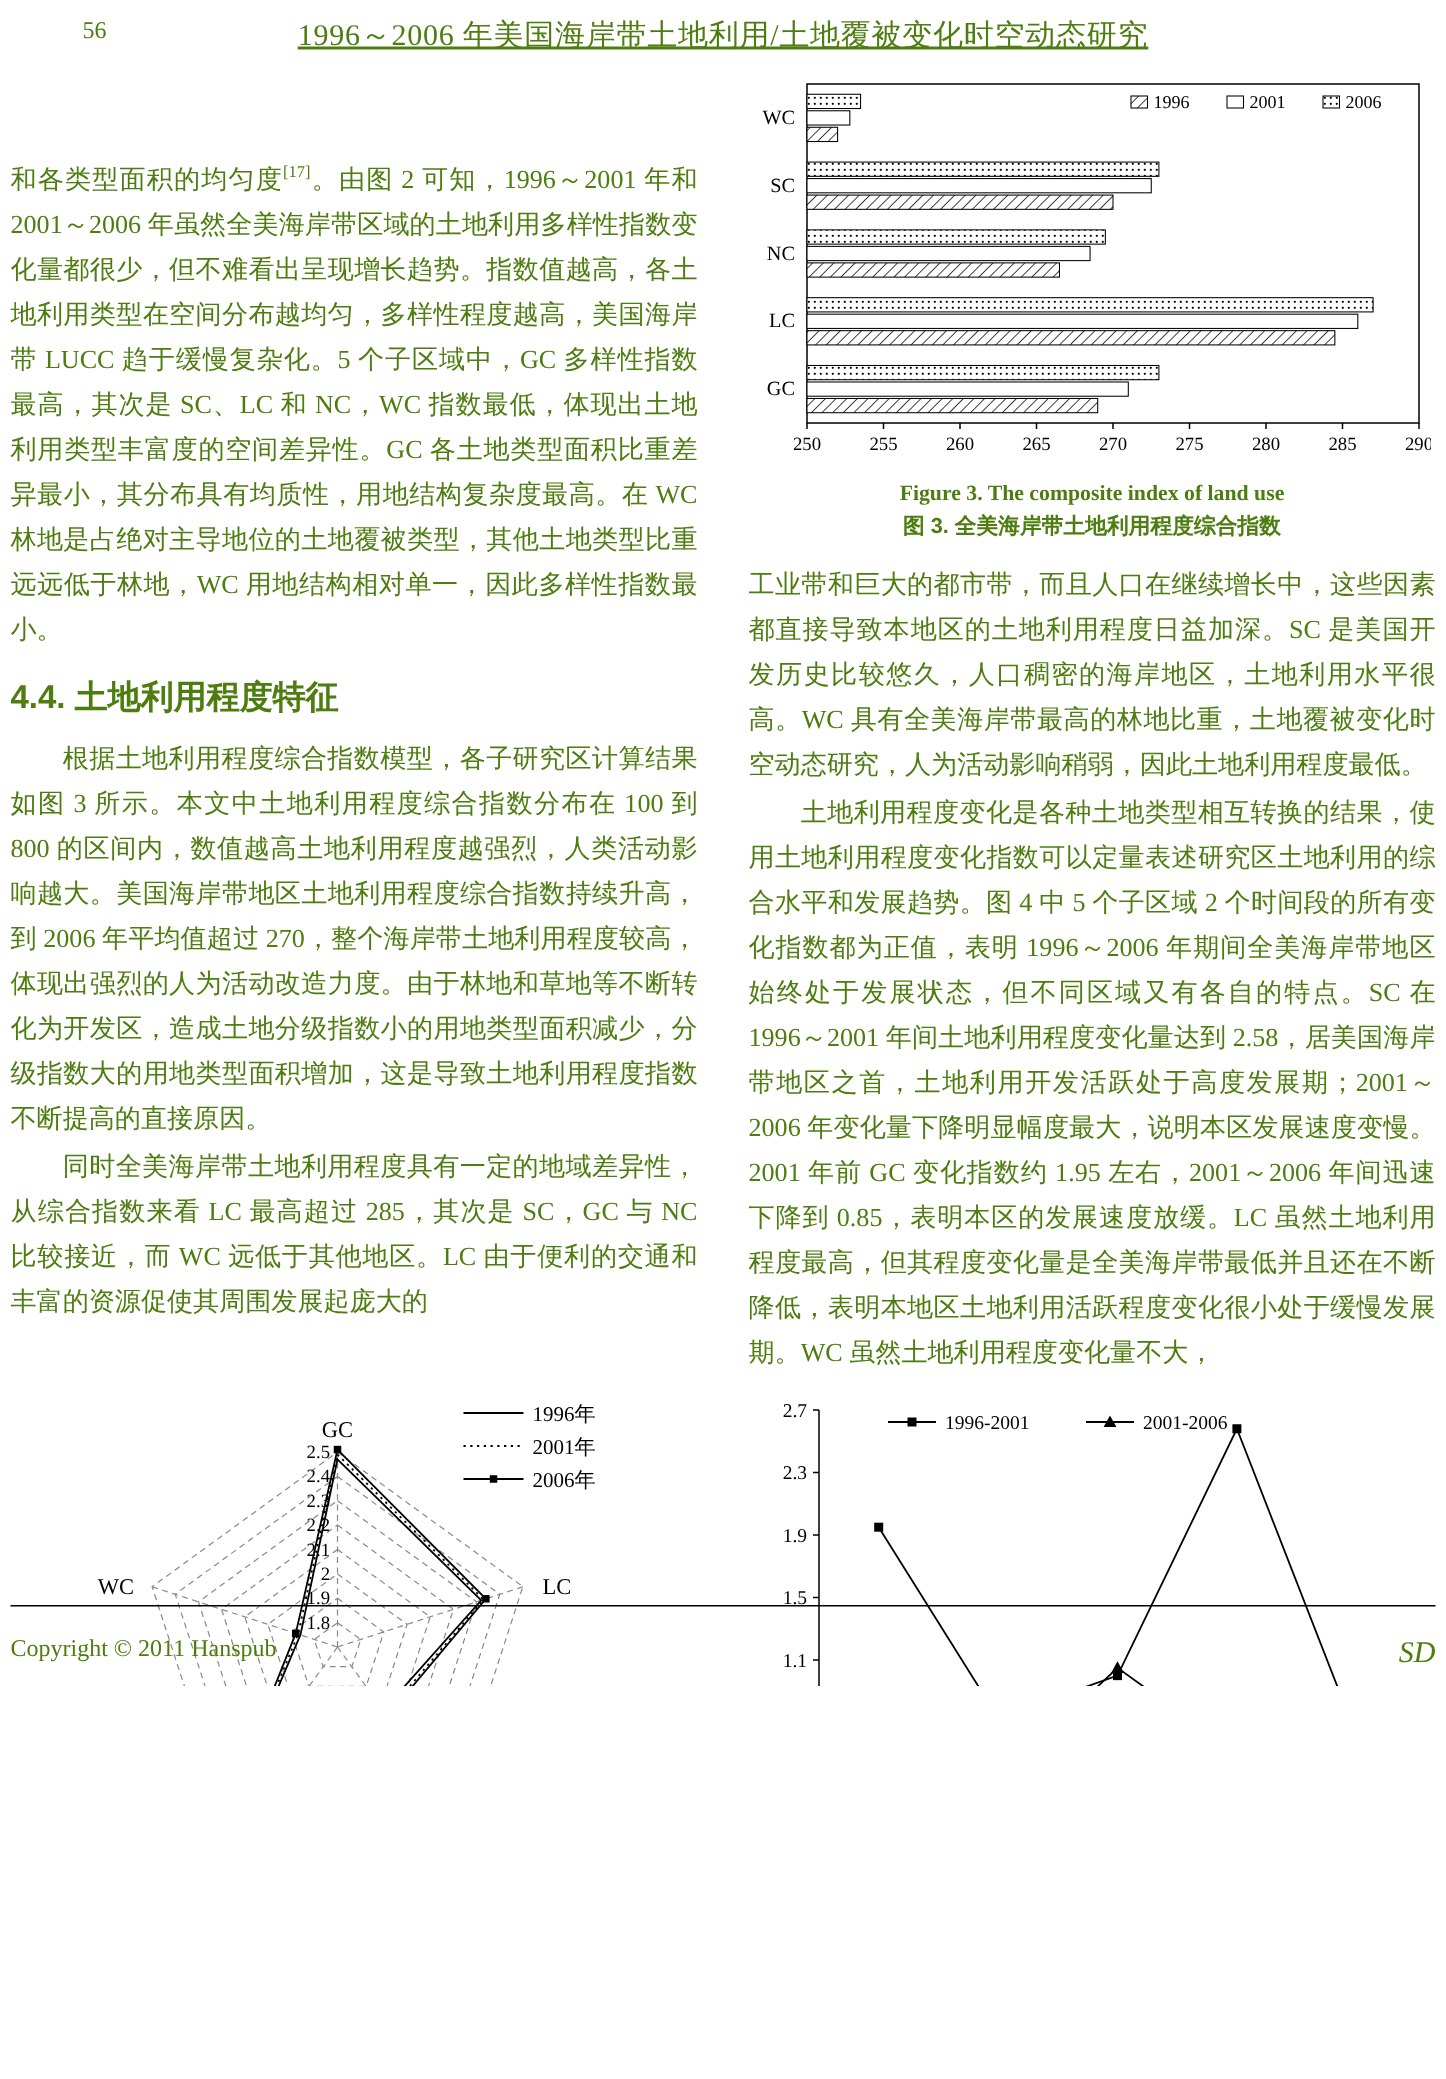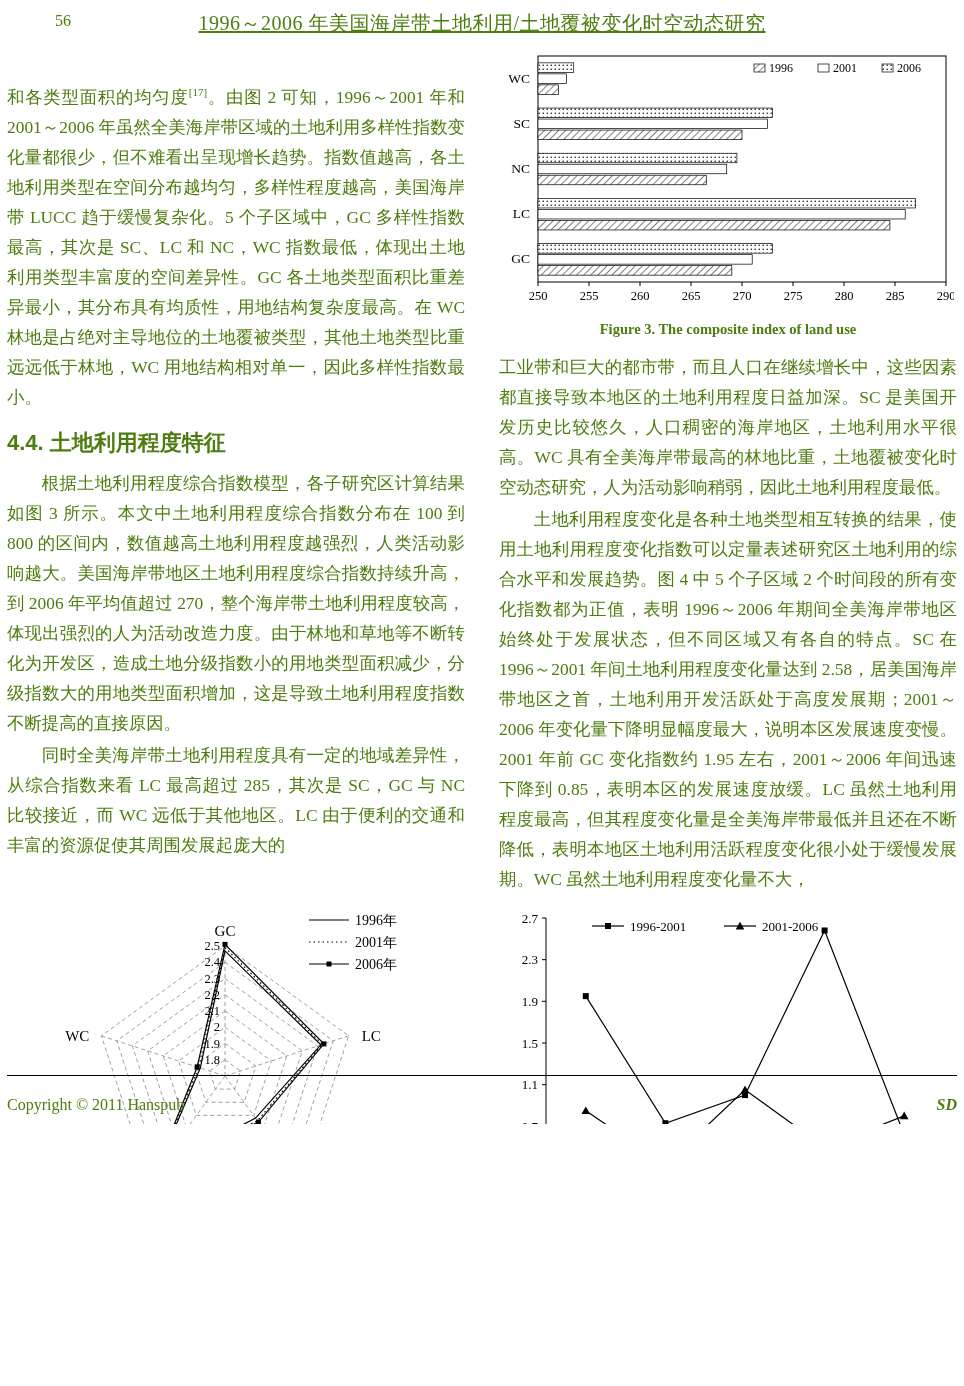--- a/index.html
+++ b/index.html
@@ -17,21 +17,21 @@
   h2.sec{font-size:22px;font-weight:bold;margin:16px 0 10px;
          font-family:"Liberation Sans","DejaVu Sans",sans-serif;}
   figure{margin:0;}
   .fig2-block{margin-top:34px;}
   .fig4-block{margin-top:14px;}
   .figcap{text-align:center;font-weight:bold;font-size:14.5px;line-height:22px;margin-top:6px;}
   .figcap .zh{font-family:"Liberation Sans","DejaVu Sans",sans-serif;}
   svg{display:block;margin:0 auto;}
   .footer{position:absolute;left:7px;right:7px;bottom:10px;border-top:1.5px solid #000;
           padding-top:20px;display:flex;justify-content:space-between;font-size:16px;}
-  .journal{font-style:italic;font-weight:bold;font-size:16px;text-align:right;}
+  .journal{font-style:italic;font-weight:normal;font-size:20px;text-align:right;}
 </style>
 </head>
 <body>
 
 <div class="page">
 
   <div class="header">
     <span class="page-num">56</span>
     <span class="running-title">1996～2006 年美国海岸带土地利用/土地覆被变化时空动态研究</span>
   </div>
@@ -147,20 +147,21 @@
             <rect x="36" y="213.65" width="193.79999999999998" height="9.5" fill="url(#f3hatch)" stroke="#000" stroke-width="0.7"></rect>
             <rect x="252" y="12" width="11" height="8" fill="url(#f3hatch)" stroke="#000" stroke-width="0.7"></rect>
             <text x="267" y="20" font-size="12" text-anchor="start" fill="#000" font-family="&quot;Liberation Serif&quot;,&quot;DejaVu Serif&quot;,serif">1996</text>
             <rect x="316" y="12" width="11" height="8" fill="#fff" stroke="#000" stroke-width="0.7"></rect>
             <text x="331" y="20" font-size="12" text-anchor="start" fill="#000" font-family="&quot;Liberation Serif&quot;,&quot;DejaVu Serif&quot;,serif">2001</text>
             <rect x="380" y="12" width="11" height="8" fill="url(#f3dots)" stroke="#000" stroke-width="0.7"></rect>
             <text x="395" y="20" font-size="12" text-anchor="start" fill="#000" font-family="&quot;Liberation Serif&quot;,&quot;DejaVu Serif&quot;,serif">2006</text>
           </svg>
         <figcaption class="figcap">
           <div class="en">Figure 3. The composite index of land use</div>
+          <div class="zh">图 3. 全美海岸带土地利用程度综合指数</div>
         </figcaption>
       </figure>
 
       <p style="margin-top:12px">工业带和巨大的都市带，而且人口在继续增长中，这些因素都直接导致本地区的土地利用程度日益加深。SC 是美国开发历史比较悠久，人口稠密的海岸地区，土地利用水平很高。WC 具有全美海岸带最高的林地比重，土地覆被变化时空动态研究，人为活动影响稍弱，因此土地利用程度最低。</p>
       <p class="indent">土地利用程度变化是各种土地类型相互转换的结果，使用土地利用程度变化指数可以定量表述研究区土地利用的综合水平和发展趋势。图 4 中 5 个子区域 2 个时间段的所有变化指数都为正值，表明 1996～2006 年期间全美海岸带地区始终处于发展状态，但不同区域又有各自的特点。SC 在 1996～2001 年间土地利用程度变化量达到 2.58，居美国海岸带地区之首，土地利用开发活跃处于高度发展期；2001～2006 年变化量下降明显幅度最大，说明本区发展速度变慢。2001 年前 GC 变化指数约 1.95 左右，2001～2006 年间迅速下降到 0.85，表明本区的发展速度放缓。LC 虽然土地利用程度最高，但其程度变化量是全美海岸带最低并且还在不断降低，表明本地区土地利用活跃程度变化很小处于缓慢发展期。WC 虽然土地利用程度变化量不大，</p>
 
       <figure class="fig4-block">
         <svg id="fig4" width="452" height="296" viewBox="0 0 452 296">
             <line x1="44" y1="10" x2="44" y2="260" stroke="#000"></line>
             <line x1="44" y1="260" x2="442" y2="260" stroke="#000"></line>

